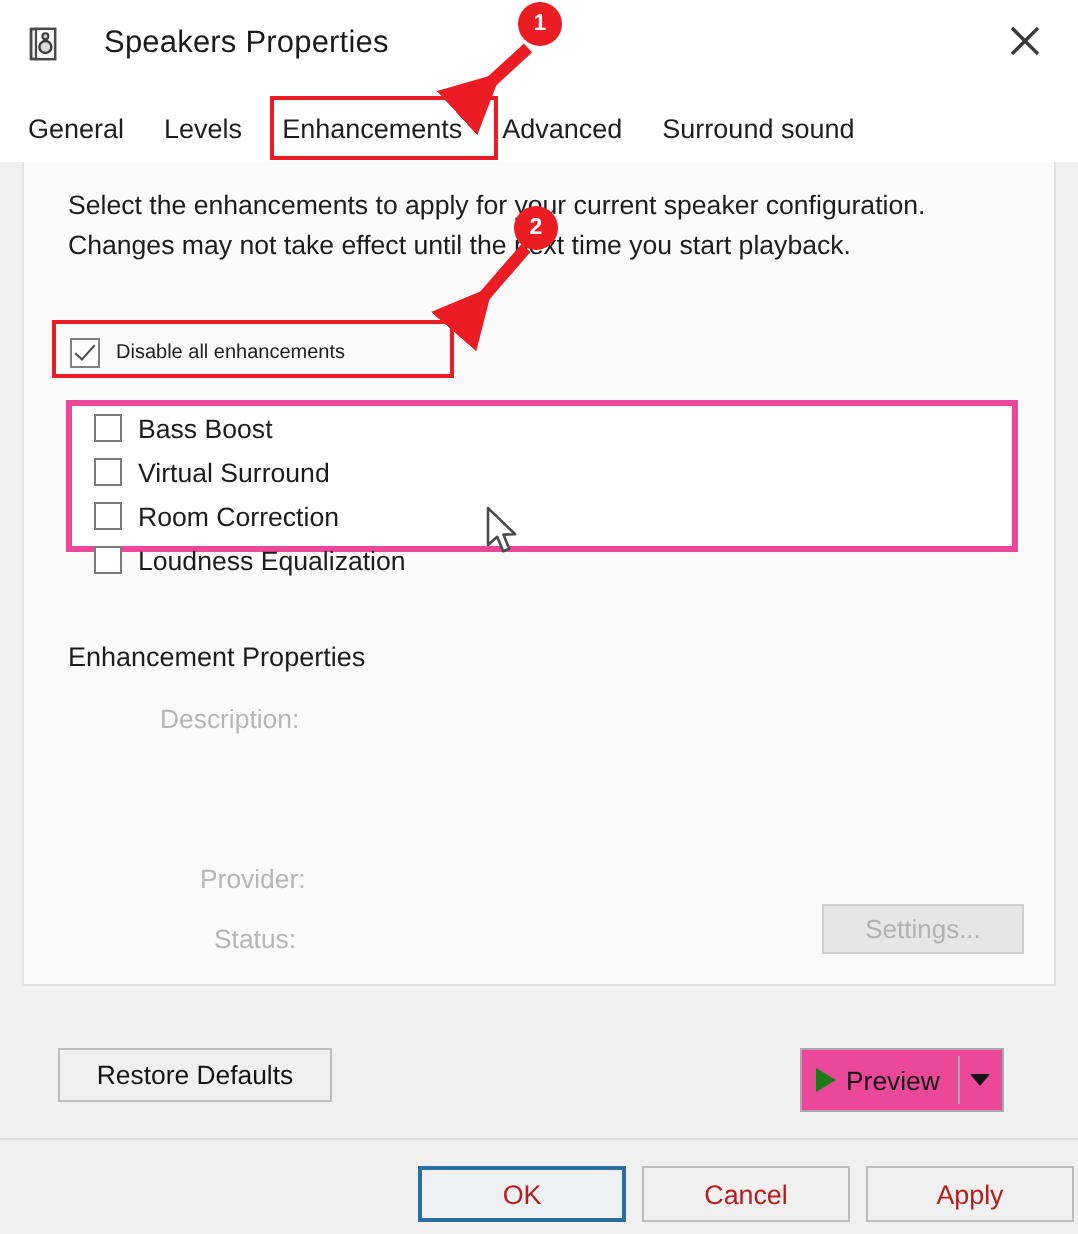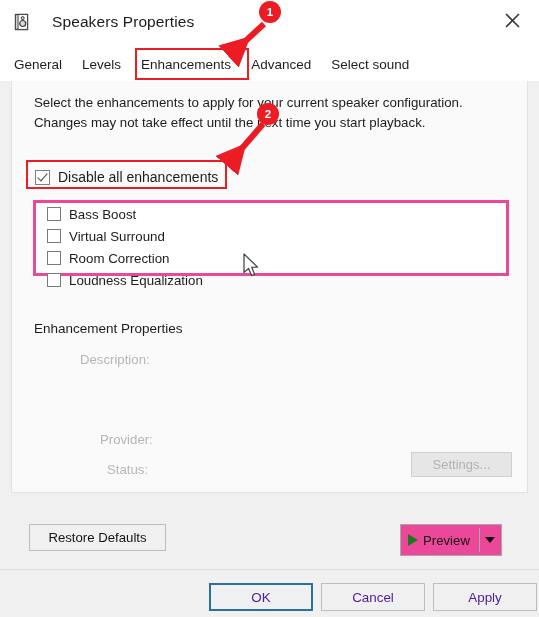--- a/index.html
+++ b/index.html
@@ -112,21 +112,21 @@
     content: "";
     position: absolute;
     left: 4px; top: 0px;
     width: 4px; height: 9px;
     border: solid #4a4a4a;
     border-width: 0 1.7px 1.7px 0;
     transform: rotate(42deg);
   }
   .disable-label {
     margin-left: 8px;
-    font-size: 14px;
+    font-size: 10px;
     color: #1c1c1c;
     white-space: nowrap;
   }
 
   
   .enh-list {
     position: absolute;
     left: 21px; top: 119px;
     width: 476px; height: 76px;
     background: #ffffff;
@@ -248,21 +248,21 @@
     width: 539px; height: 1px;
     background: #dcdcdc;
   }
   .footer-btn {
     position: absolute;
     top: 583px;
     width: 104px; height: 28px;
     background: #f0f0f0;
     border: 1px solid #bdbdbd;
     font-size: 13.4px;
-    color: #4c1d95;
+    color: #b91c1c;
     display: flex;
     align-items: center;
     justify-content: center;
     box-sizing: border-box;
   }
   .footer-btn.ok     { left: 209px; border: 2px solid #2a6f9e; background:#eef0f2; }
   .footer-btn.cancel { left: 321px; }
   .footer-btn.apply  { left: 433px; }
 
   
@@ -324,21 +324,21 @@
         <line x1="15" y1="2" x2="2" y2="15" stroke="#3a3a3a" stroke-width="1.7"></line>
       </svg>
     </span>
   </div>
 
   <div class="tabstrip">
     <div class="tab">General</div>
     <div class="tab">Levels</div>
     <div class="tab selected">Enhancements</div>
     <div class="tab">Advanced</div>
-    <div class="tab">Select sound</div>
+    <div class="tab">Surround sound</div>
   </div>
 
   <div class="tabpage">
 
     <div class="intro">Select the enhancements to apply for your current speaker configuration. Changes may not take effect until the next time you start playback.</div>
 
     <div class="disable-row">
       <span class="cbox checked"></span>
       <span class="disable-label">Disable all enhancements</span>
     </div>

